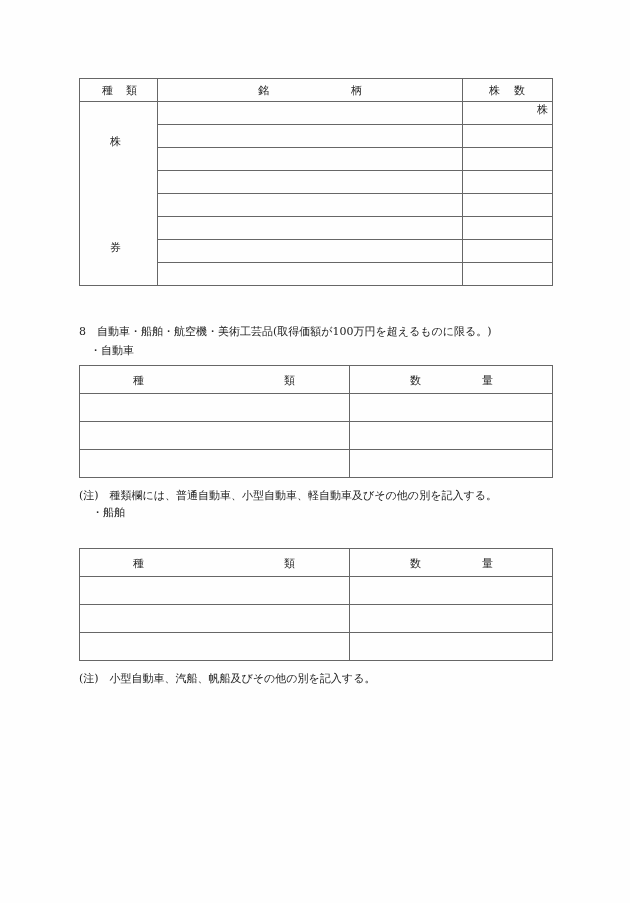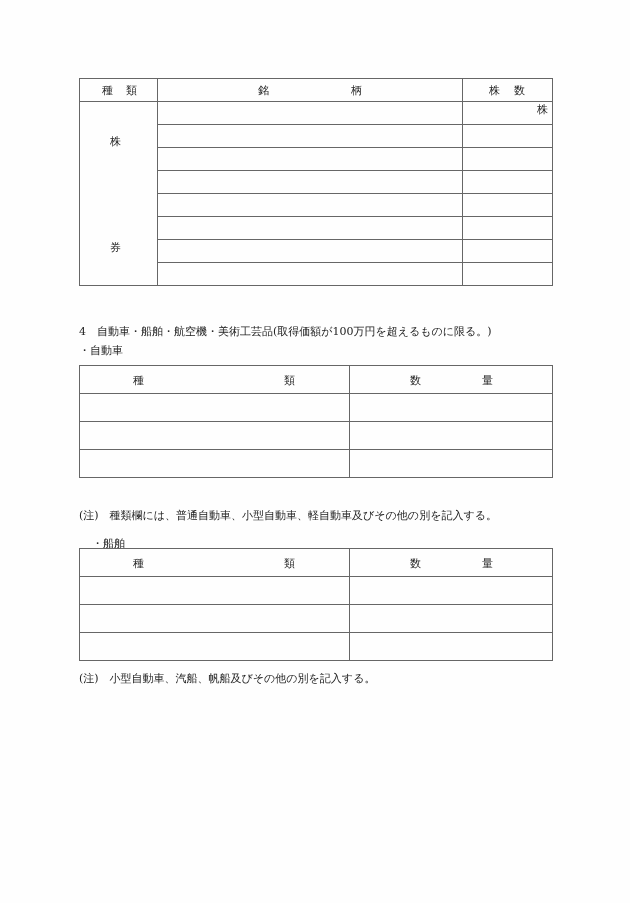--- a/index.html
+++ b/index.html
@@ -79,22 +79,22 @@
         <td class="light"></td>
         <td class="light"></td>
       </tr>
   <tr>
         <td></td>
         <td></td>
       </tr>
 </tbody>
   </table>
 
-<div class="abs txt" style="left:79px;top:324px">4　自動車・船舶・航空機・美術工芸品(取得価額が100万円を超えるものに限る。)</div>
-<div class="abs txt" style="left:79px;top:343px">・自動車</div>
+<div class="abs txt" style="left:79px;top:324px">8　自動車・船舶・航空機・美術工芸品(取得価額が100万円を超えるものに限る。)</div>
+<div class="abs txt" style="left:90px;top:343px">・自動車</div>
 
 <table class="t2" style="top:365px">
   <colgroup>
       <col style="width:270px">
       <col style="width:203px">
     </colgroup>
   <tbody>
       <tr>
     <th class="hdr">
       <span style="left:53px;top:7px">種</span>
@@ -112,23 +112,23 @@
   <tr>
         <td class="light"></td>
         <td class="light"></td>
       </tr>
   <tr>
         <td></td>
         <td></td>
       </tr>
 </tbody>
   </table>
-<div class="abs txt" style="left:79px;top:508px">(注)　種類欄には、普通自動車、小型自動車、軽自動車及びその他の別を記入する。</div>
+<div class="abs txt" style="left:79px;top:488px">(注)　種類欄には、普通自動車、小型自動車、軽自動車及びその他の別を記入する。</div>
 
-<div class="abs txt" style="left:92px;top:536px">・船舶</div>
+<div class="abs txt" style="left:92px;top:505px">・船舶</div>
 
 <table class="t2" style="top:548px">
   <colgroup>
       <col style="width:270px">
       <col style="width:203px">
     </colgroup>
   <tbody>
       <tr>
     <th class="hdr">
       <span style="left:53px;top:7px">種</span>

